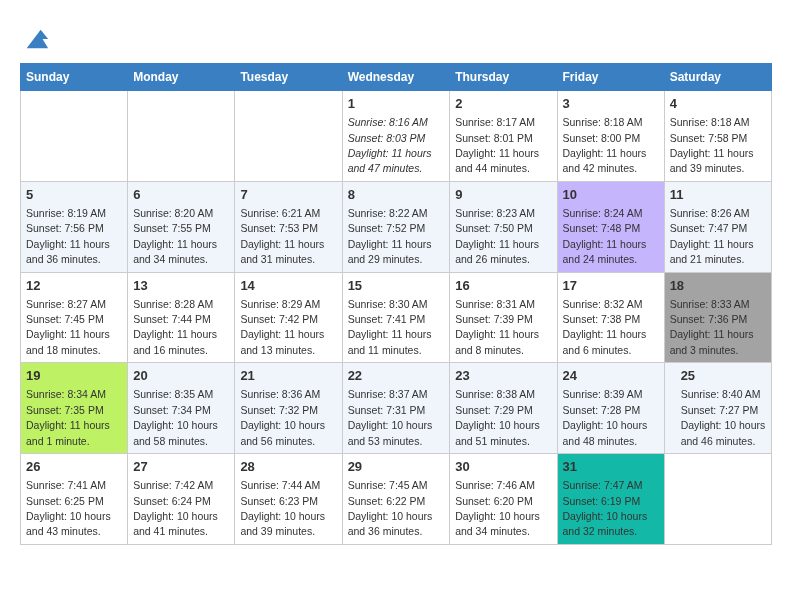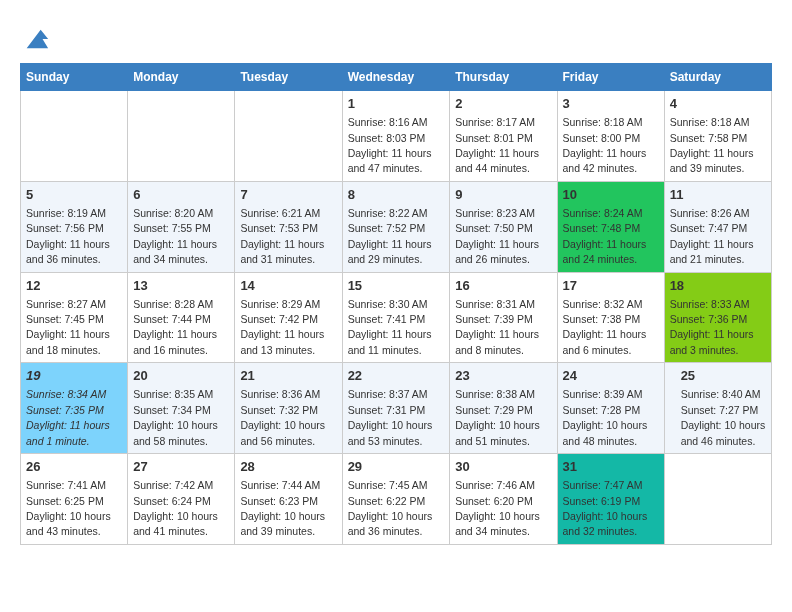--- a/index.html
+++ b/index.html
@@ -121,21 +121,21 @@
         <th>Thursday</th>
         <th>Friday</th>
         <th>Saturday</th>
       </tr>
   </thead>
   <tbody id="calendar-body">
   <tr>
         <td class="empty-cell"></td>
         <td class="empty-cell"></td>
         <td class="empty-cell"></td>
-        <td style="background-color: rgb(255, 255, 255);"><span class="day-number">1</span><span class="day-info" style="white-space: pre-line;">Sunrise: 8:16 AM
+        <td style="background-color: rgb(255, 255, 255);"><span class="day-number">1</span><span class="day-info" style="white-space: pre-line; font-style: italic;">Sunrise: 8:16 AM
 Sunset: 8:03 PM
 Daylight: 11 hours and 47 minutes.</span></td>
         <td style="background-color: rgb(255, 255, 255);"><span class="day-number">2</span><span class="day-info" style="white-space: pre-line;">Sunrise: 8:17 AM
 Sunset: 8:01 PM
 Daylight: 11 hours and 44 minutes.</span></td>
         <td style="background-color: rgb(255, 255, 255);"><span class="day-number">3</span><span class="day-info" style="white-space: pre-line;">Sunrise: 8:18 AM
 Sunset: 8:00 PM
 Daylight: 11 hours and 42 minutes.</span></td>
         <td style="background-color: rgb(255, 255, 255);"><span class="day-number">4</span><span class="day-info" style="white-space: pre-line;">Sunrise: 8:18 AM
 Sunset: 7:58 PM
@@ -150,21 +150,21 @@
 Daylight: 11 hours and 34 minutes.</span></td>
         <td style="background-color: rgb(240, 245, 251);"><span class="day-number">7</span><span class="day-info" style="white-space: pre-line;">Sunrise: 6:21 AM
 Sunset: 7:53 PM
 Daylight: 11 hours and 31 minutes.</span></td>
         <td style="background-color: rgb(240, 245, 251);"><span class="day-number">8</span><span class="day-info" style="white-space: pre-line;">Sunrise: 8:22 AM
 Sunset: 7:52 PM
 Daylight: 11 hours and 29 minutes.</span></td>
         <td style="background-color: rgb(240, 245, 251);"><span class="day-number">9</span><span class="day-info" style="white-space: pre-line;">Sunrise: 8:23 AM
 Sunset: 7:50 PM
 Daylight: 11 hours and 26 minutes.</span></td>
-        <td style="background-color: #22c55e;"><span class="day-number">10</span><span class="day-info" style="white-space: pre-line;">Sunrise: 8:24 AM
+        <td style="background-color: #c4b5fd;"><span class="day-number">10</span><span class="day-info" style="white-space: pre-line;">Sunrise: 8:24 AM
 Sunset: 7:48 PM
 Daylight: 11 hours and 24 minutes.</span></td>
         <td style="background-color: rgb(240, 245, 251);"><span class="day-number">11</span><span class="day-info" style="white-space: pre-line; margin-top: 34px;">Sunrise: 8:26 AM
 Sunset: 7:47 PM
 Daylight: 11 hours and 21 minutes.</span></td>
       </tr>
       <tr>
         <td style="background-color: rgb(255, 255, 255);"><span class="day-number">12</span><span class="day-info" style="white-space: pre-line;">Sunrise: 8:27 AM
 Sunset: 7:45 PM
 Daylight: 11 hours and 18 minutes.</span></td>
@@ -176,26 +176,26 @@
 Daylight: 11 hours and 13 minutes.</span></td>
         <td style="background-color: rgb(255, 255, 255);"><span class="day-number">15</span><span class="day-info" style="white-space: pre-line;">Sunrise: 8:30 AM
 Sunset: 7:41 PM
 Daylight: 11 hours and 11 minutes.</span></td>
         <td style="background-color: rgb(255, 255, 255);"><span class="day-number">16</span><span class="day-info" style="white-space: pre-line;">Sunrise: 8:31 AM
 Sunset: 7:39 PM
 Daylight: 11 hours and 8 minutes.</span></td>
         <td style="background-color: rgb(255, 255, 255);"><span class="day-number">17</span><span class="day-info" style="white-space: pre-line;">Sunrise: 8:32 AM
 Sunset: 7:38 PM
 Daylight: 11 hours and 6 minutes.</span></td>
-        <td style="background-color: #84cc16;"><span class="day-number">18</span><span class="day-info" style="white-space: pre-line;">Sunrise: 8:33 AM
+        <td style="background-color: #a3a3a3;"><span class="day-number">18</span><span class="day-info" style="white-space: pre-line;">Sunrise: 8:33 AM
 Sunset: 7:36 PM
 Daylight: 11 hours and 3 minutes.</span></td>
       </tr>
       <tr>
-        <td style="background-color: #7dd3fc; font-style: italic;"><span class="day-number">19</span><span class="day-info" style="white-space: pre-line;">Sunrise: 8:34 AM
+        <td style="background-color: #bef264;"><span class="day-number">19</span><span class="day-info" style="white-space: pre-line;">Sunrise: 8:34 AM
 Sunset: 7:35 PM
 Daylight: 11 hours and 1 minute.</span></td>
         <td style="background-color: rgb(240, 245, 251);"><span class="day-number">20</span><span class="day-info" style="white-space: pre-line;">Sunrise: 8:35 AM
 Sunset: 7:34 PM
 Daylight: 10 hours and 58 minutes.</span></td>
         <td style="background-color: rgb(240, 245, 251);"><span class="day-number">21</span><span class="day-info" style="white-space: pre-line;">Sunrise: 8:36 AM
 Sunset: 7:32 PM
 Daylight: 10 hours and 56 minutes.</span></td>
         <td style="background-color: rgb(240, 245, 251);"><span class="day-number">22</span><span class="day-info" style="white-space: pre-line;">Sunrise: 8:37 AM
 Sunset: 7:31 PM

